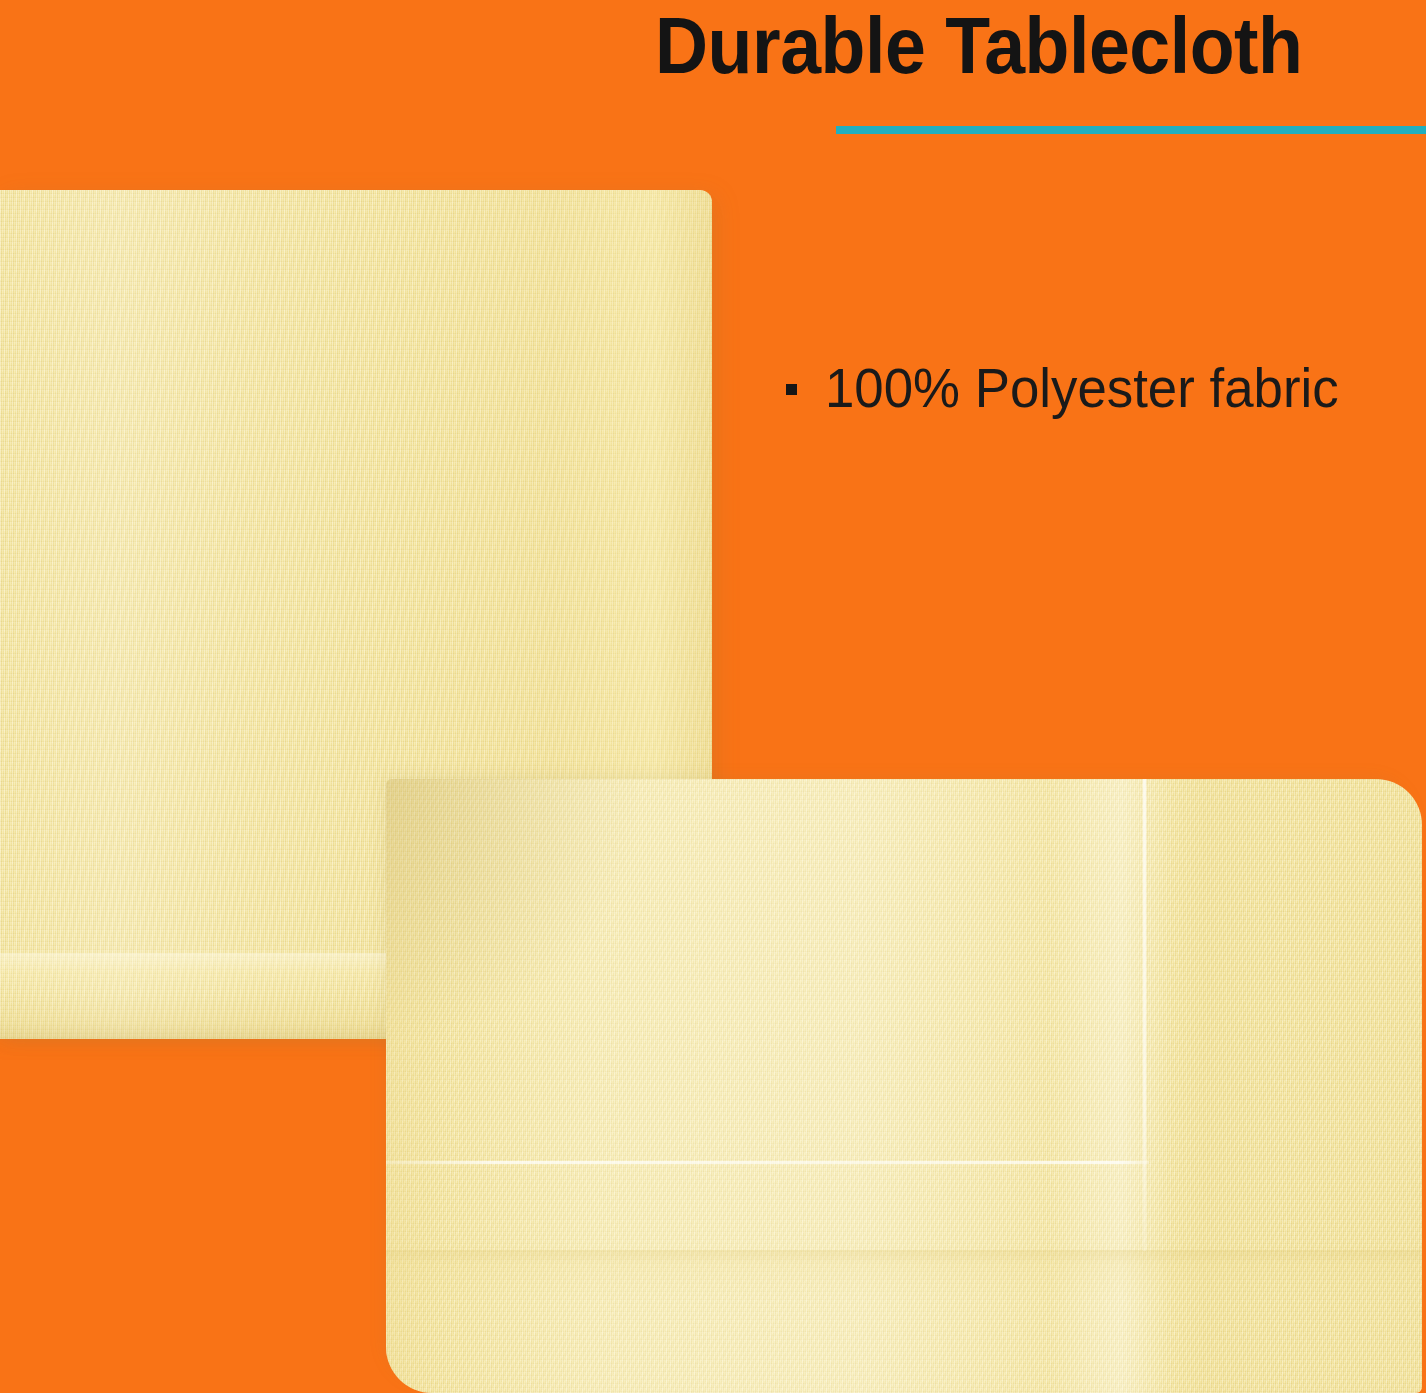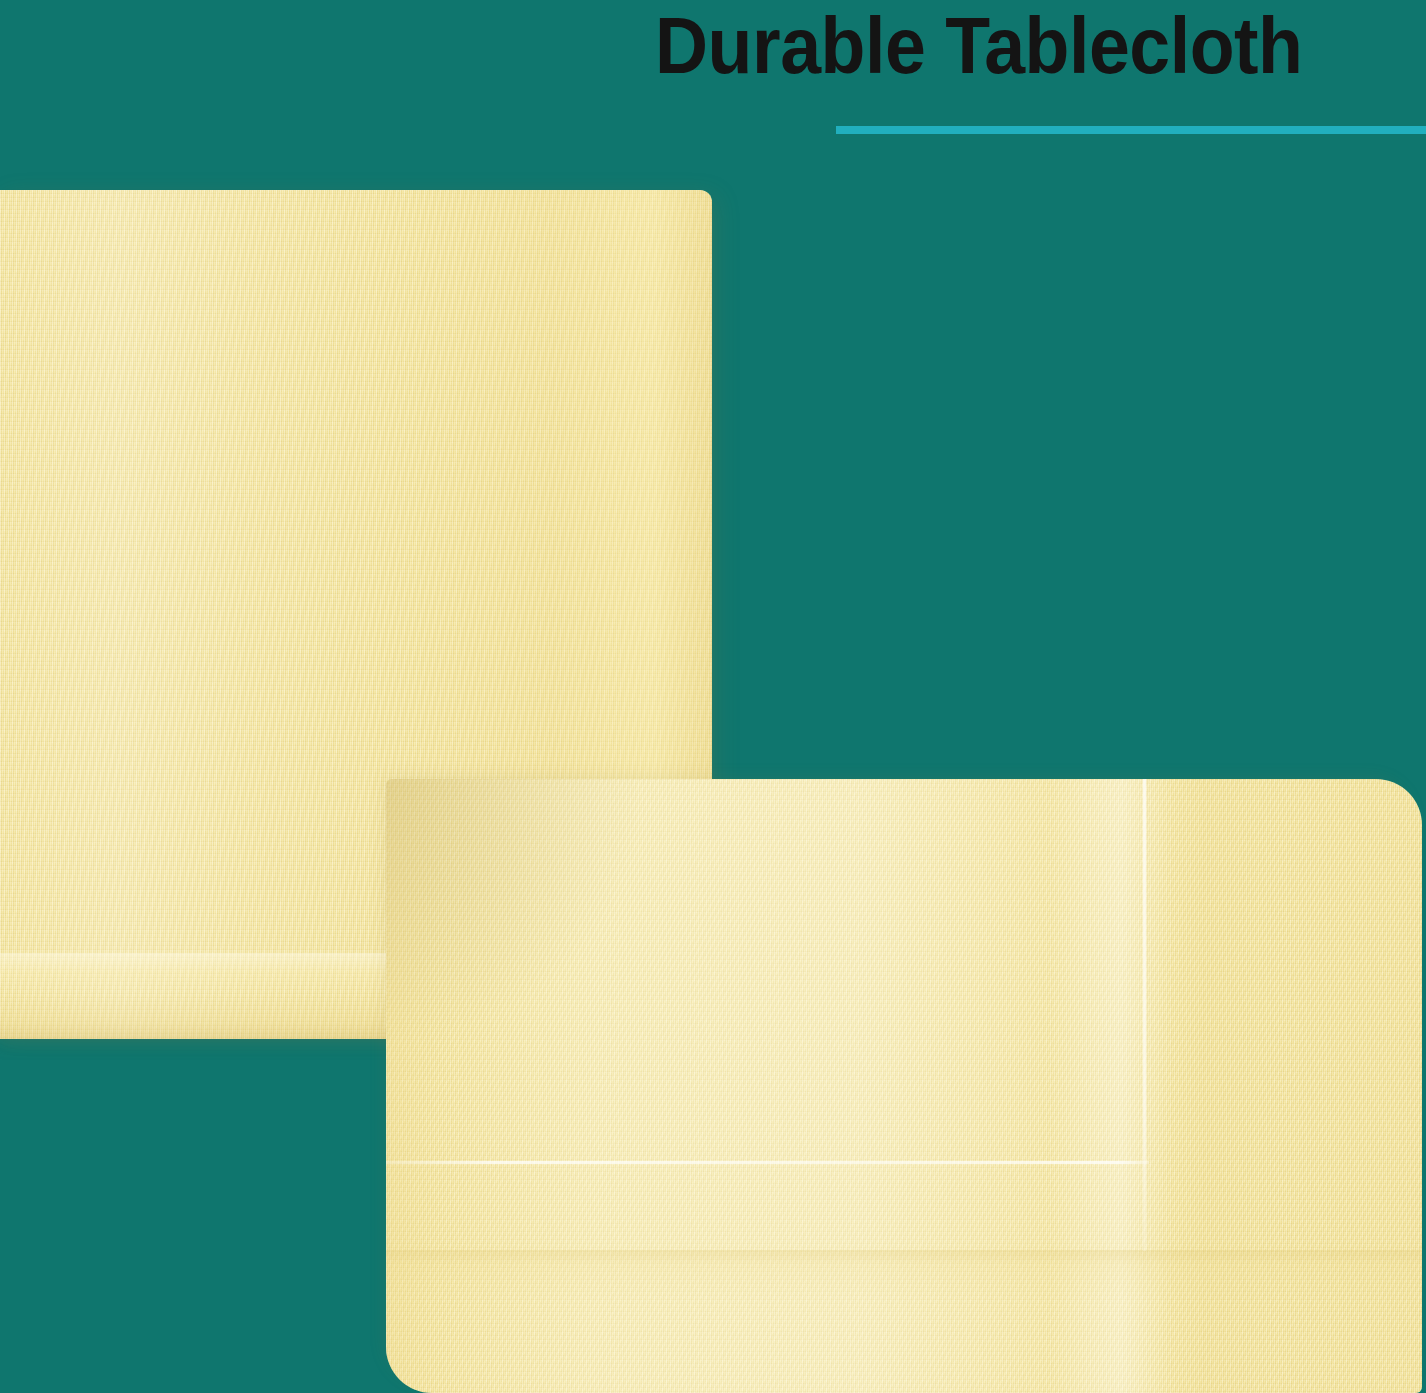--- a/index.html
+++ b/index.html
@@ -8,21 +8,21 @@
     background: #ffffff;
   }
   body {
     font-family: "Liberation Sans", sans-serif;
   }
 
   #canvas {
     position: relative;
     width: 1426px;
     height: 1393px;
-    background: #0f766e;
+    background: #f97316;
     overflow: hidden;
   }
 
   
   .headline {
     position: absolute;
     left: 655px;
     top: 2px;
     width: 775px;
     font-family: "Liberation Sans Narrow", "Liberation Sans", sans-serif;
@@ -285,17 +285,21 @@
     <div id="lower-seam-horizontal"></div>
     <div id="lower-seam-vertical"></div>
   </div>
 
   <div class="headline">Durable Tablecloth</div>
 
   <div class="accent-rule"></div>
 
   <div class="bullet-list">
 
+    <div class="bullet-row">
+      <span class="bullet-marker"></span>
+      <span class="bullet-text">100% Polyester fabric</span>
+    </div>
 
 
   </div>
 
 </div>
 
 </body></html>

